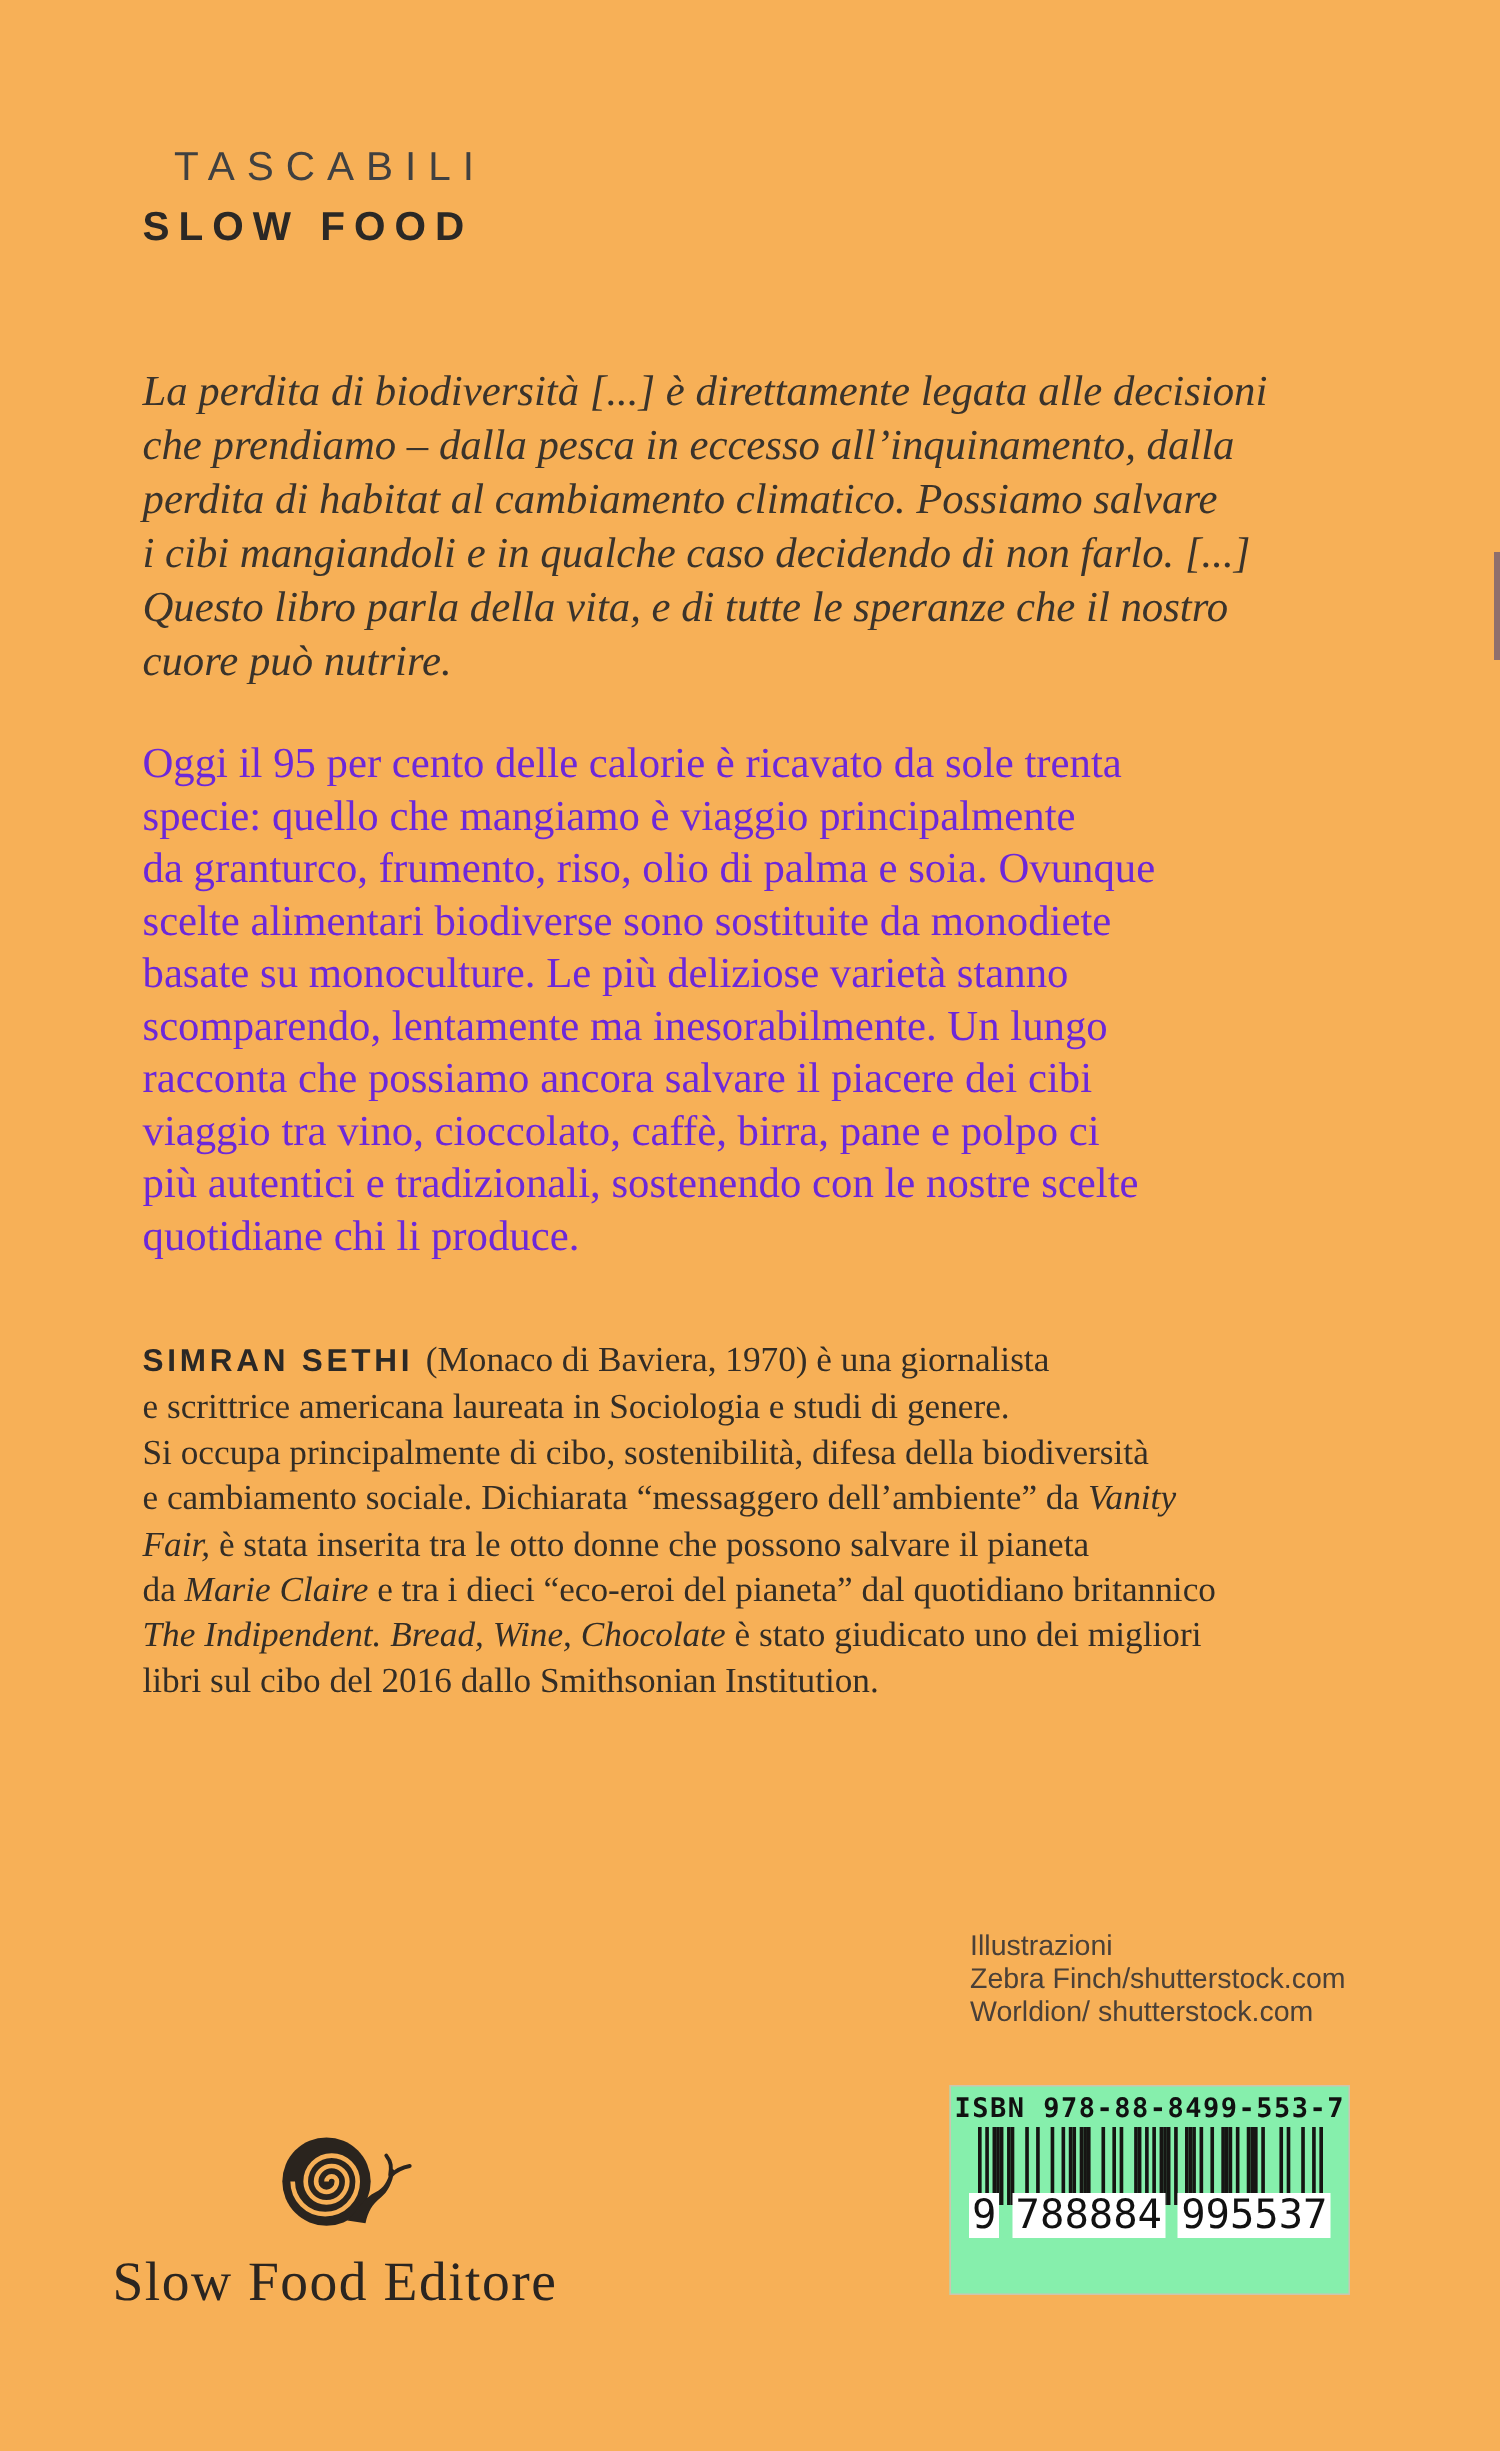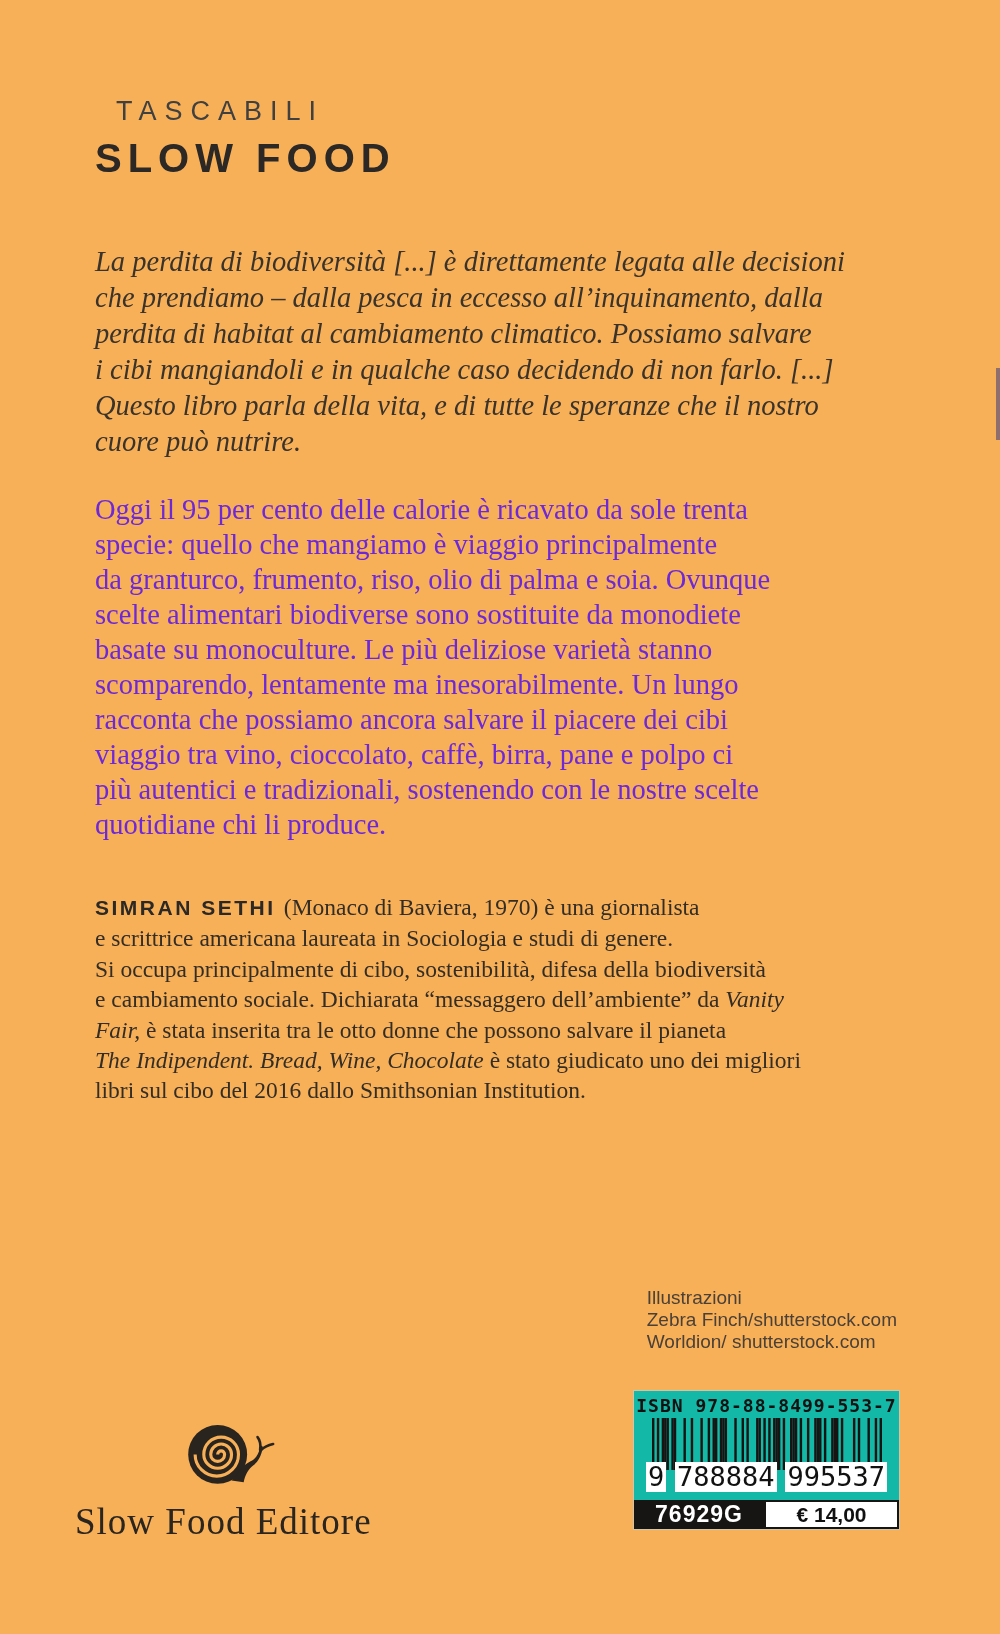--- a/index.html
+++ b/index.html
@@ -13,21 +13,21 @@
   }
   
   .series{
     position:absolute;left:116px;top:96px;
     font-family:"Liberation Sans", sans-serif;
     font-size:27px;font-weight:500;letter-spacing:8px;color:#404040;
   }
   .publisher{
     position:absolute;left:95px;top:136px;
     font-family:"Liberation Sans", sans-serif;
-    font-size:40px;font-weight:bold;letter-spacing:6px;color:#2B2825;
+    font-size:27px;font-weight:bold;letter-spacing:6px;color:#2B2825;
   }
   
   .quote{
     position:absolute;left:95px;top:244px;width:780px;
     font-style:italic;font-size:28.5px;line-height:36px;color:#3A332B;
   }
   .bodytext{
     position:absolute;left:95px;top:492px;width:780px;
     font-size:28.5px;line-height:35px;color:#6d28d9;
   }
@@ -52,21 +52,21 @@
     text-align:left;
   }
   .logo svg{display:block;margin:0 auto;}
   .logo-name{
     font-family:"Liberation Serif", serif;
     font-size:37px;color:#2B2520;margin-top:4px;letter-spacing:1px;
   }
   
   .barcode-box{
     position:absolute;left:633px;top:1390px;width:267px;height:140px;
-    background:#14b8a6;border:1px solid #cfc4ae;box-sizing:border-box;
+    background:#86efac;border:1px solid #cfc4ae;box-sizing:border-box;
   }
   .isbn-line{
     font-family:"DejaVu Sans Mono", monospace;
     font-weight:bold;font-size:18px;letter-spacing:1px;
     text-align:center;margin-top:4px;color:#111;white-space:nowrap;
   }
   .bars-wrap{position:relative;height:78px;margin:2px 12px 0 12px;}
   .bars-wrap svg{position:absolute;left:6px;top:0;width:230px;height:66px;}
   .bc-digits{
     position:absolute;left:0;top:44px;width:100%;
@@ -124,20 +124,21 @@
       <div>più autentici e tradizionali, sostenendo con le nostre scelte</div>
       <div>quotidiane chi li produce.</div>
     </div>
 
   <div class="bio">
       <div><span class="sb">SIMRAN SETHI </span><span>(Monaco di Baviera, 1970) è una giornalista</span></div>
       <div><span>e scrittrice americana laureata in Sociologia e studi di genere.</span></div>
       <div><span>Si occupa principalmente di cibo, sostenibilità, difesa della biodiversità</span></div>
       <div><span>e cambiamento sociale. Dichiarata “messaggero dell’ambiente” da </span><span class="it">Vanity</span></div>
       <div><span class="it">Fair,</span><span> è stata inserita tra le otto donne che possono salvare il pianeta</span></div>
+      <div><span>da </span><span class="it">Marie Claire</span><span> e tra i dieci “eco-eroi del pianeta” dal quotidiano britannico</span></div>
       <div><span class="it">The Indipendent. Bread, Wine, Chocolate</span><span> è stato giudicato uno dei migliori</span></div>
       <div><span>libri sul cibo del 2016 dallo Smithsonian Institution.</span></div>
     </div>
 
   <div class="credits">
       <div>Illustrazioni</div>
       <div>Zebra Finch/shutterstock.com</div>
       <div>Worldion/ shutterstock.com</div>
     </div>
 
@@ -203,21 +204,17 @@
           <rect x="89" y="0" width="1" height="52" fill="#161513"></rect>
           <rect x="92" y="0" width="1" height="66" fill="#161513"></rect>
           <rect x="94" y="0" width="1" height="66" fill="#161513"></rect>
         </svg>
       <div class="bc-digits">
         <span>9</span>
         <span>788884</span>
         <span>995537</span>
       </div>
     </div>
-    <div class="strip">
-      <div class="code-cell">76929G</div>
-      <div class="price-cell">€ 14,00</div>
-    </div>
   </div>
 
   <div class="edge-mark"></div>
 
 </div>
 
 </body></html>

